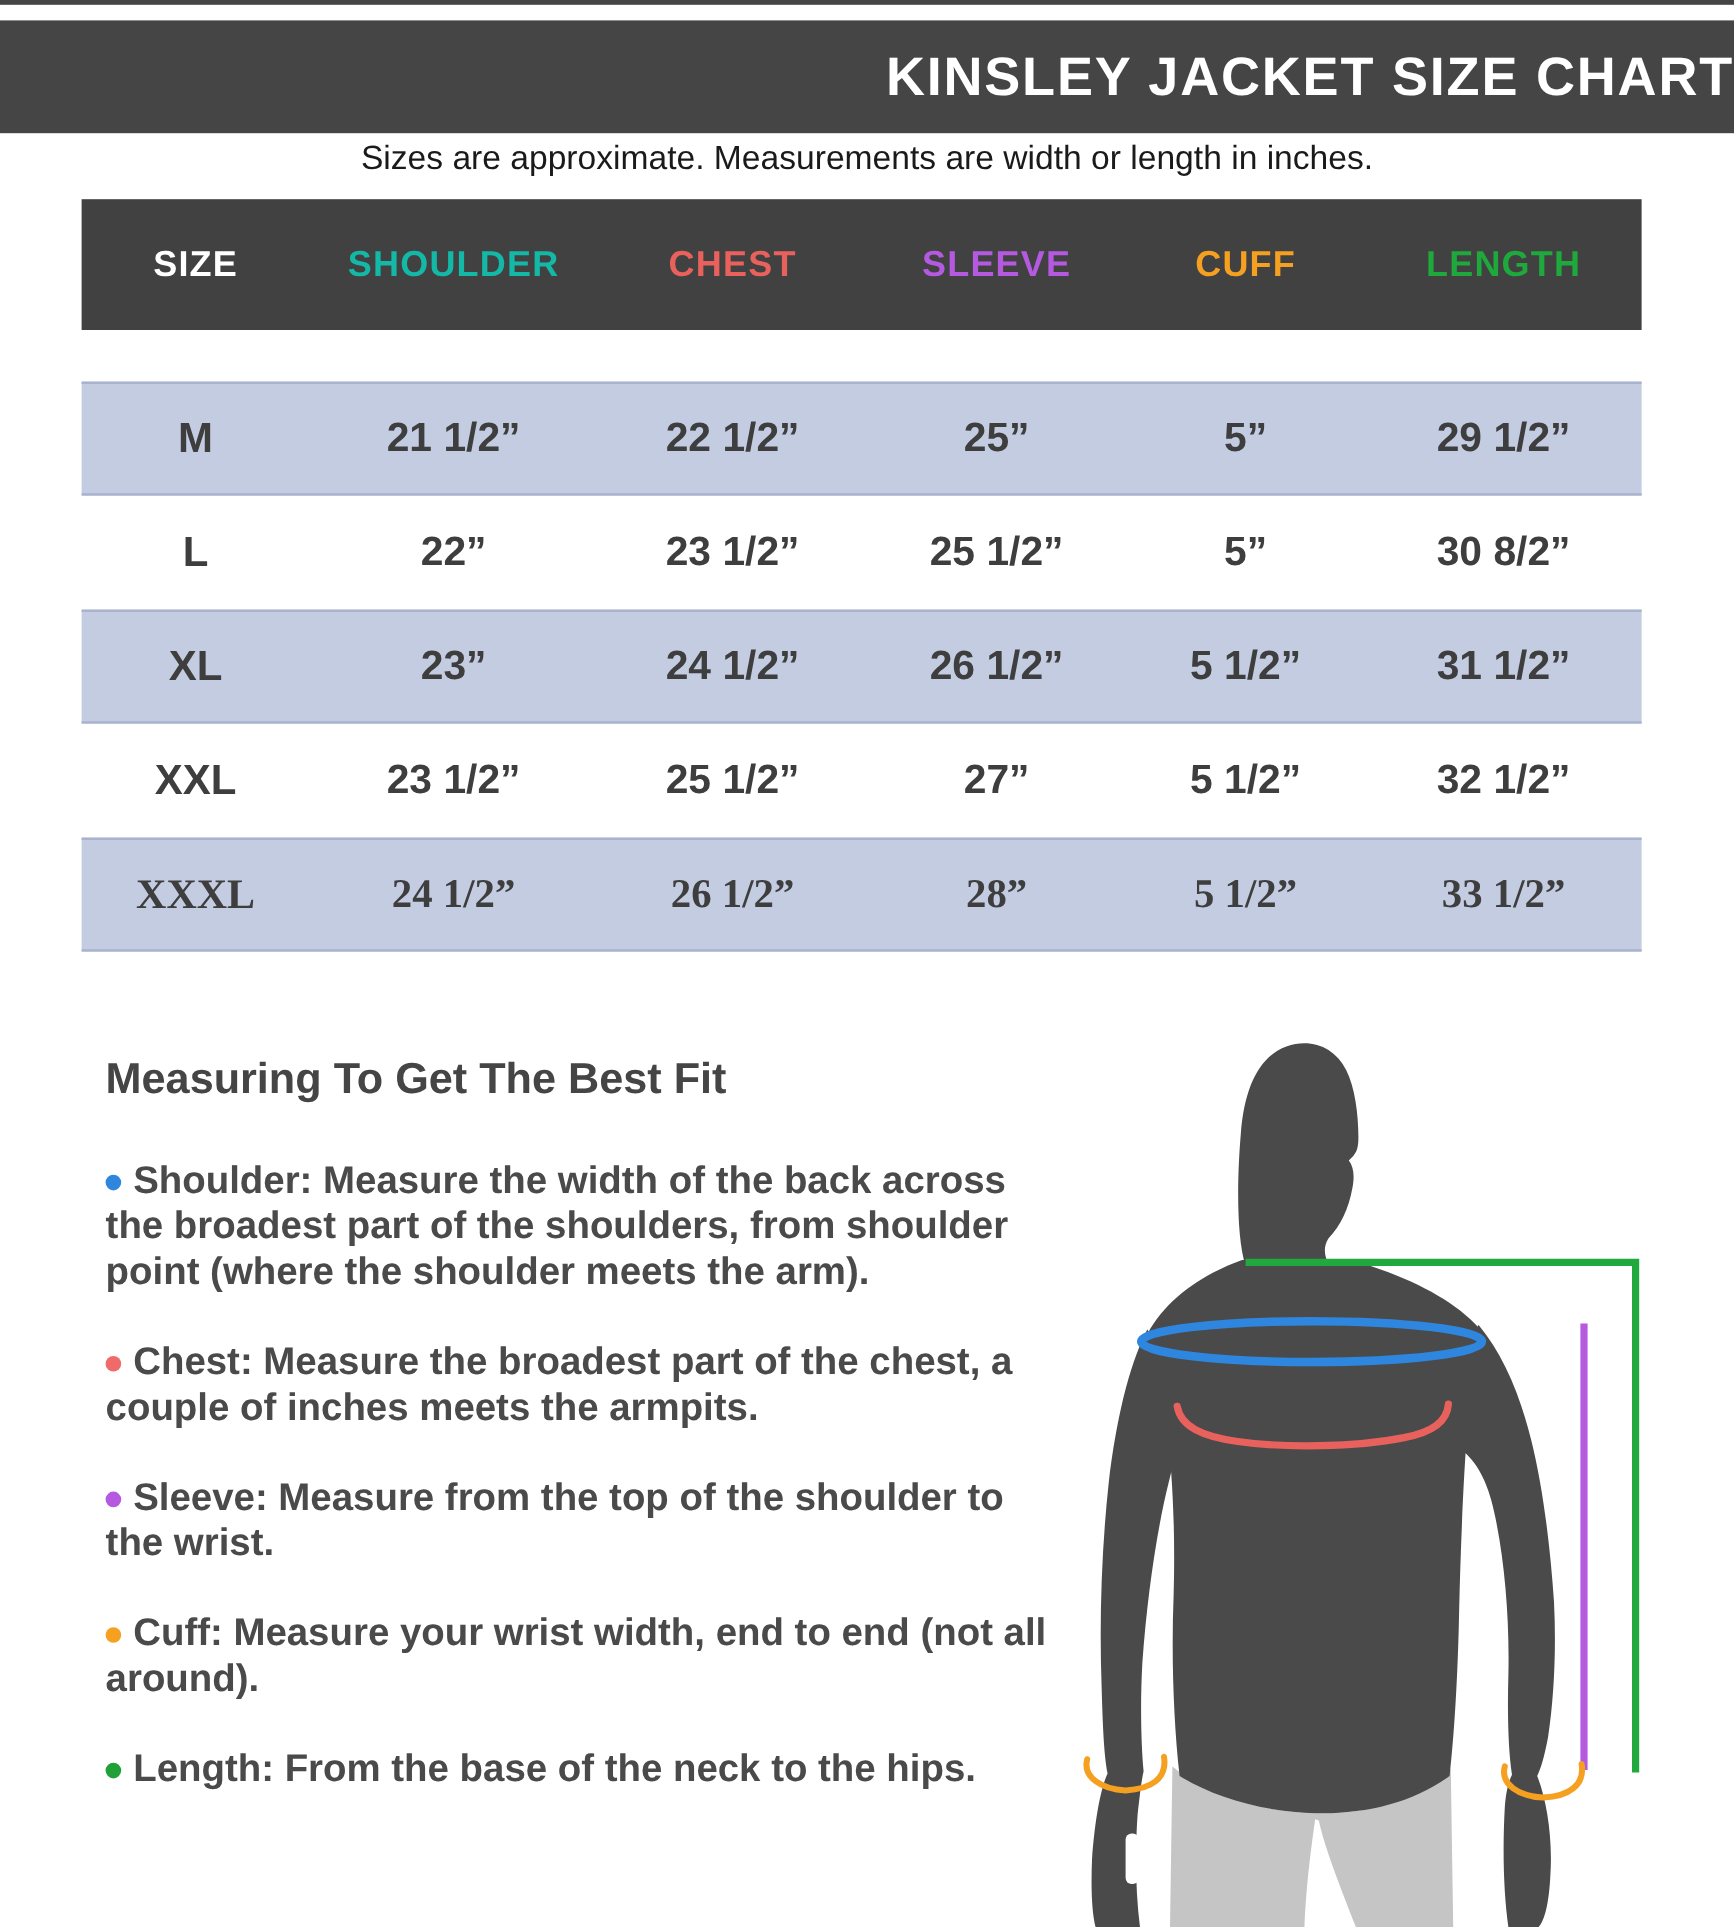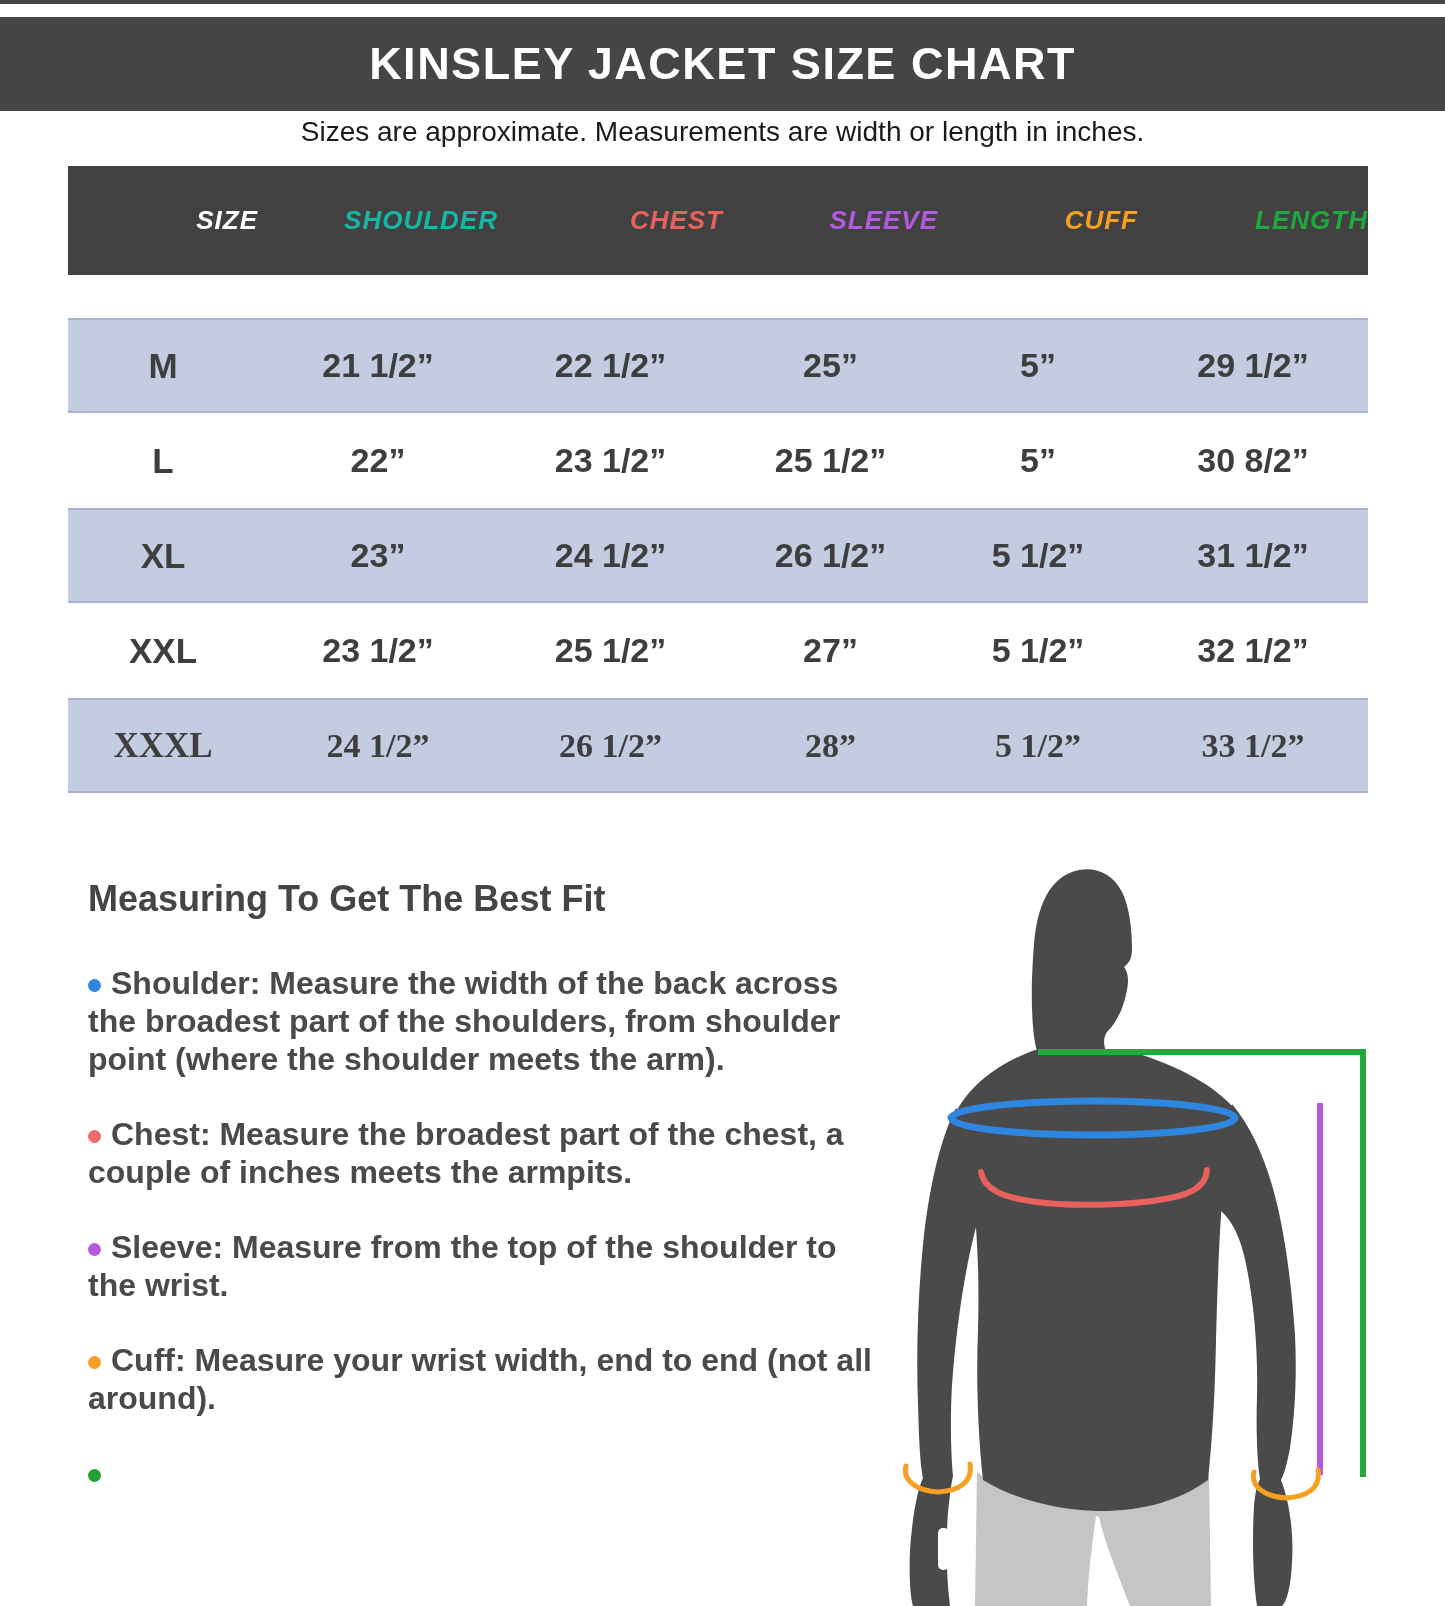--- a/index.html
+++ b/index.html
@@ -3,31 +3,31 @@
 <meta charset="utf-8">
 <style>
   html,body { margin:0; padding:0; }
   body {
     width:1445px; height:1606px; position:relative; background:#ffffff;
     font-family:"Liberation Sans", sans-serif; overflow:hidden;
   }
   .top-strip { position:absolute; top:0; left:0; width:1445px; height:4px; background:#454545; }
   .title-bar {
     position:absolute; top:17px; left:0; width:1445px; height:94px; background:#454545;
-    display:flex; align-items:center; justify-content:center;
+    display:flex; align-items:center; justify-content:flex-end;
   }
   .title { color:#ffffff; font-weight:bold; font-size:45px; letter-spacing:1.5px; }
   .subtitle {
     position:absolute; top:116px; left:0; width:1445px; text-align:center;
     font-size:28px; color:#1a1a1a;
   }
   .size-table { position:absolute; left:68px; top:166px; width:1300px; }
   .tgrid { display:grid; grid-template-columns:190px 240px 225px 215px 200px 230px; align-items:center; }
   .thead { height:109px; background:#414141; }
-  .thead .th { text-align:right; font-weight:bold; font-size:26px; letter-spacing:1px;font-style:italic; }
+  .thead .th { text-align:center; font-weight:bold; font-size:30px; letter-spacing:1px; }
   .tspacer { height:43px; }
   .trow {
     height:95px; box-sizing:border-box; text-align:center;
     font-weight:bold; font-size:34px; color:#3e3e3e;
   }
   .trow > div { text-align:center; }
   .trow.alt { border-top:2px solid #a9b3ce; border-bottom:2px solid #a9b3ce; }
   .cell-size { font-size:35px; }
   .guide { position:absolute; left:88px; top:878px; width:840px; }
   .guide-heading { margin:0 0 44px 0; font-size:36px; font-weight:bold; color:#454545; }
@@ -102,21 +102,21 @@
     <div>33 1/2”</div>
   </div>
 </div>
 
 <div class="guide">
   <h2 class="guide-heading">Measuring To Get The Best Fit</h2>
   <p class="bullet"><span class="dot" style="background-color: rgb(46, 134, 222);"></span><span>Shoulder: Measure the width of the back across the broadest part of the shoulders, from shoulder point (where the shoulder meets the arm).</span></p>
   <p class="bullet"><span class="dot" style="background-color: rgb(239, 106, 104);"></span><span>Chest: Measure the broadest part of the chest, a couple of inches meets the armpits.</span></p>
   <p class="bullet"><span class="dot" style="background-color: rgb(181, 90, 224);"></span><span>Sleeve: Measure from the top of the shoulder to the wrist.</span></p>
   <p class="bullet wide"><span class="dot" style="background-color: rgb(245, 160, 32);"></span><span>Cuff: Measure your wrist width, end to end (not all around).</span></p>
-  <p class="bullet"><span class="dot" style="background-color: rgb(34, 160, 56);"></span></p>
+  <p class="bullet"><span class="dot" style="background-color: rgb(34, 160, 56);"></span><span>Length: From the base of the neck to the hips.</span></p>
 </div>
 
 <svg class="figure" viewBox="0 0 565 766" xmlns="http://www.w3.org/2000/svg">
 
   <path d="M97,632 C130,658 175,670 216,671 C258,672 298,662 329,634 L331,766 L95,766 Z" fill="#c5c5c5"></path>
   <path fill="#ffffff" d="M216,676 C211,710 208,740 207,766 L250,766 C236,730 224,700 219,677 Z"></path>
 
   <path d="M155,210 L245,210 C290,222 330,242 352,266 C342,330 338,420 336,500 C335,555 332,605 328,640 C298,662 258,672 216,671 C174,670 132,658 103,640 C98,595 96,540 98,490 C100,420 96,330 76,272 C92,242 122,222 155,210 Z" fill="#4a4a4a"></path>
 
   <path d="M158,215 C150,190 151,140 154,105 C157,65 170,40 192,32 C212,25 232,32 242,52 C249,66 252,88 252,108 C252,118 250,122 244,127 C248,132 249,140 247,150 C244,167 237,182 227,192 C222,200 224,208 228,215 Z" fill="#4a4a4a"></path>

